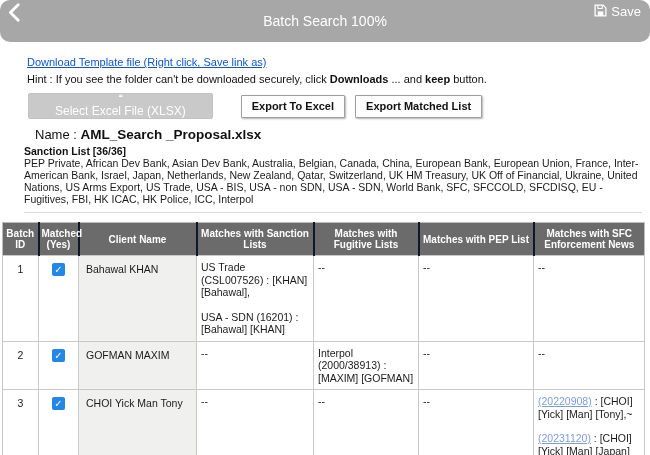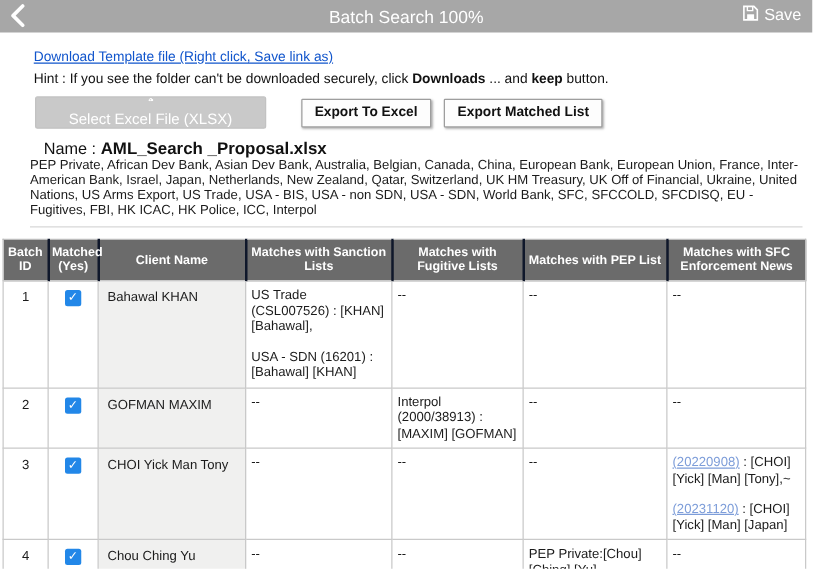--- a/index.html
+++ b/index.html
@@ -9,22 +9,22 @@
     --cell_border:#c9c9c9;
     --link_blue:#1155cc;
     --date_link_blue:#7d9dd9;
     --checkbox_blue:#2287e8;
     --select_btn_bg:#c9c9c9;
   }
   *{box-sizing:border-box;margin:0;padding:0;}
   html,body{width:650px;height:455px;overflow:hidden;background:#fff;
     font-family:"Liberation Sans",sans-serif;color:#222;}
   
-  .topbar{position:relative;height:26px;background:var(--topbar_bg);
-    display:flex;align-items:center;color:#fff;}
+  .topbar{position:relative;height:42px;background:var(--topbar_bg);
+    display:flex;align-items:center;color:#fff;border-radius:10px;}
   .back-btn{position:absolute;left:8px;top:3px;width:18px;height:20px;cursor:pointer;}
   .topbar-title{position:absolute;left:0;right:0;text-align:center;
     font-size:14px;color:#fff;}
   .save-btn{position:absolute;right:9px;top:4px;display:flex;align-items:flex-start;
     gap:4px;color:#fff;font-size:13px;cursor:pointer;}
   
   .content{padding:10px 6px 0 24px;}
   .dl-link{display:inline-block;margin-left:3px;font-size:11px;line-height:12px;
     color:var(--link_blue);text-decoration:underline;cursor:pointer;}
   .hint{margin:3px 0 0 3px;font-size:11px;line-height:13px;color:#111;}
@@ -99,20 +99,21 @@
       <span>Select Excel File (XLSX)</span>
     </span>
     <button class="export-btn gap-lg">Export To Excel</button>
     <button class="export-btn gap-sm">Export Matched List</button>
   </div>
 
   <div class="name-line">
     <span>Name : </span><b>AML_Search _Proposal.xlsx</b>
   </div>
 
+  <div class="sanction-title">Sanction List [36/36]</div>
   <div class="sanction-text">PEP Private, African Dev Bank, Asian Dev Bank, Australia, Belgian, Canada, China, European Bank, European Union, France, Inter-American Bank, Israel, Japan, Netherlands, New Zealand, Qatar, Switzerland, UK HM Treasury, UK Off of Financial, Ukraine, United Nations, US Arms Export, US Trade, USA - BIS, USA - non SDN, USA - SDN, World Bank, SFC, SFCCOLD, SFCDISQ, EU - Fugitives, FBI, HK ICAC, HK Police, ICC, Interpol</div>
 
   <hr class="rule">
 </div>
 
 <table>
   <colgroup>
     <col style="width:36px">
       <col style="width:40px">
       <col style="width:118px">

